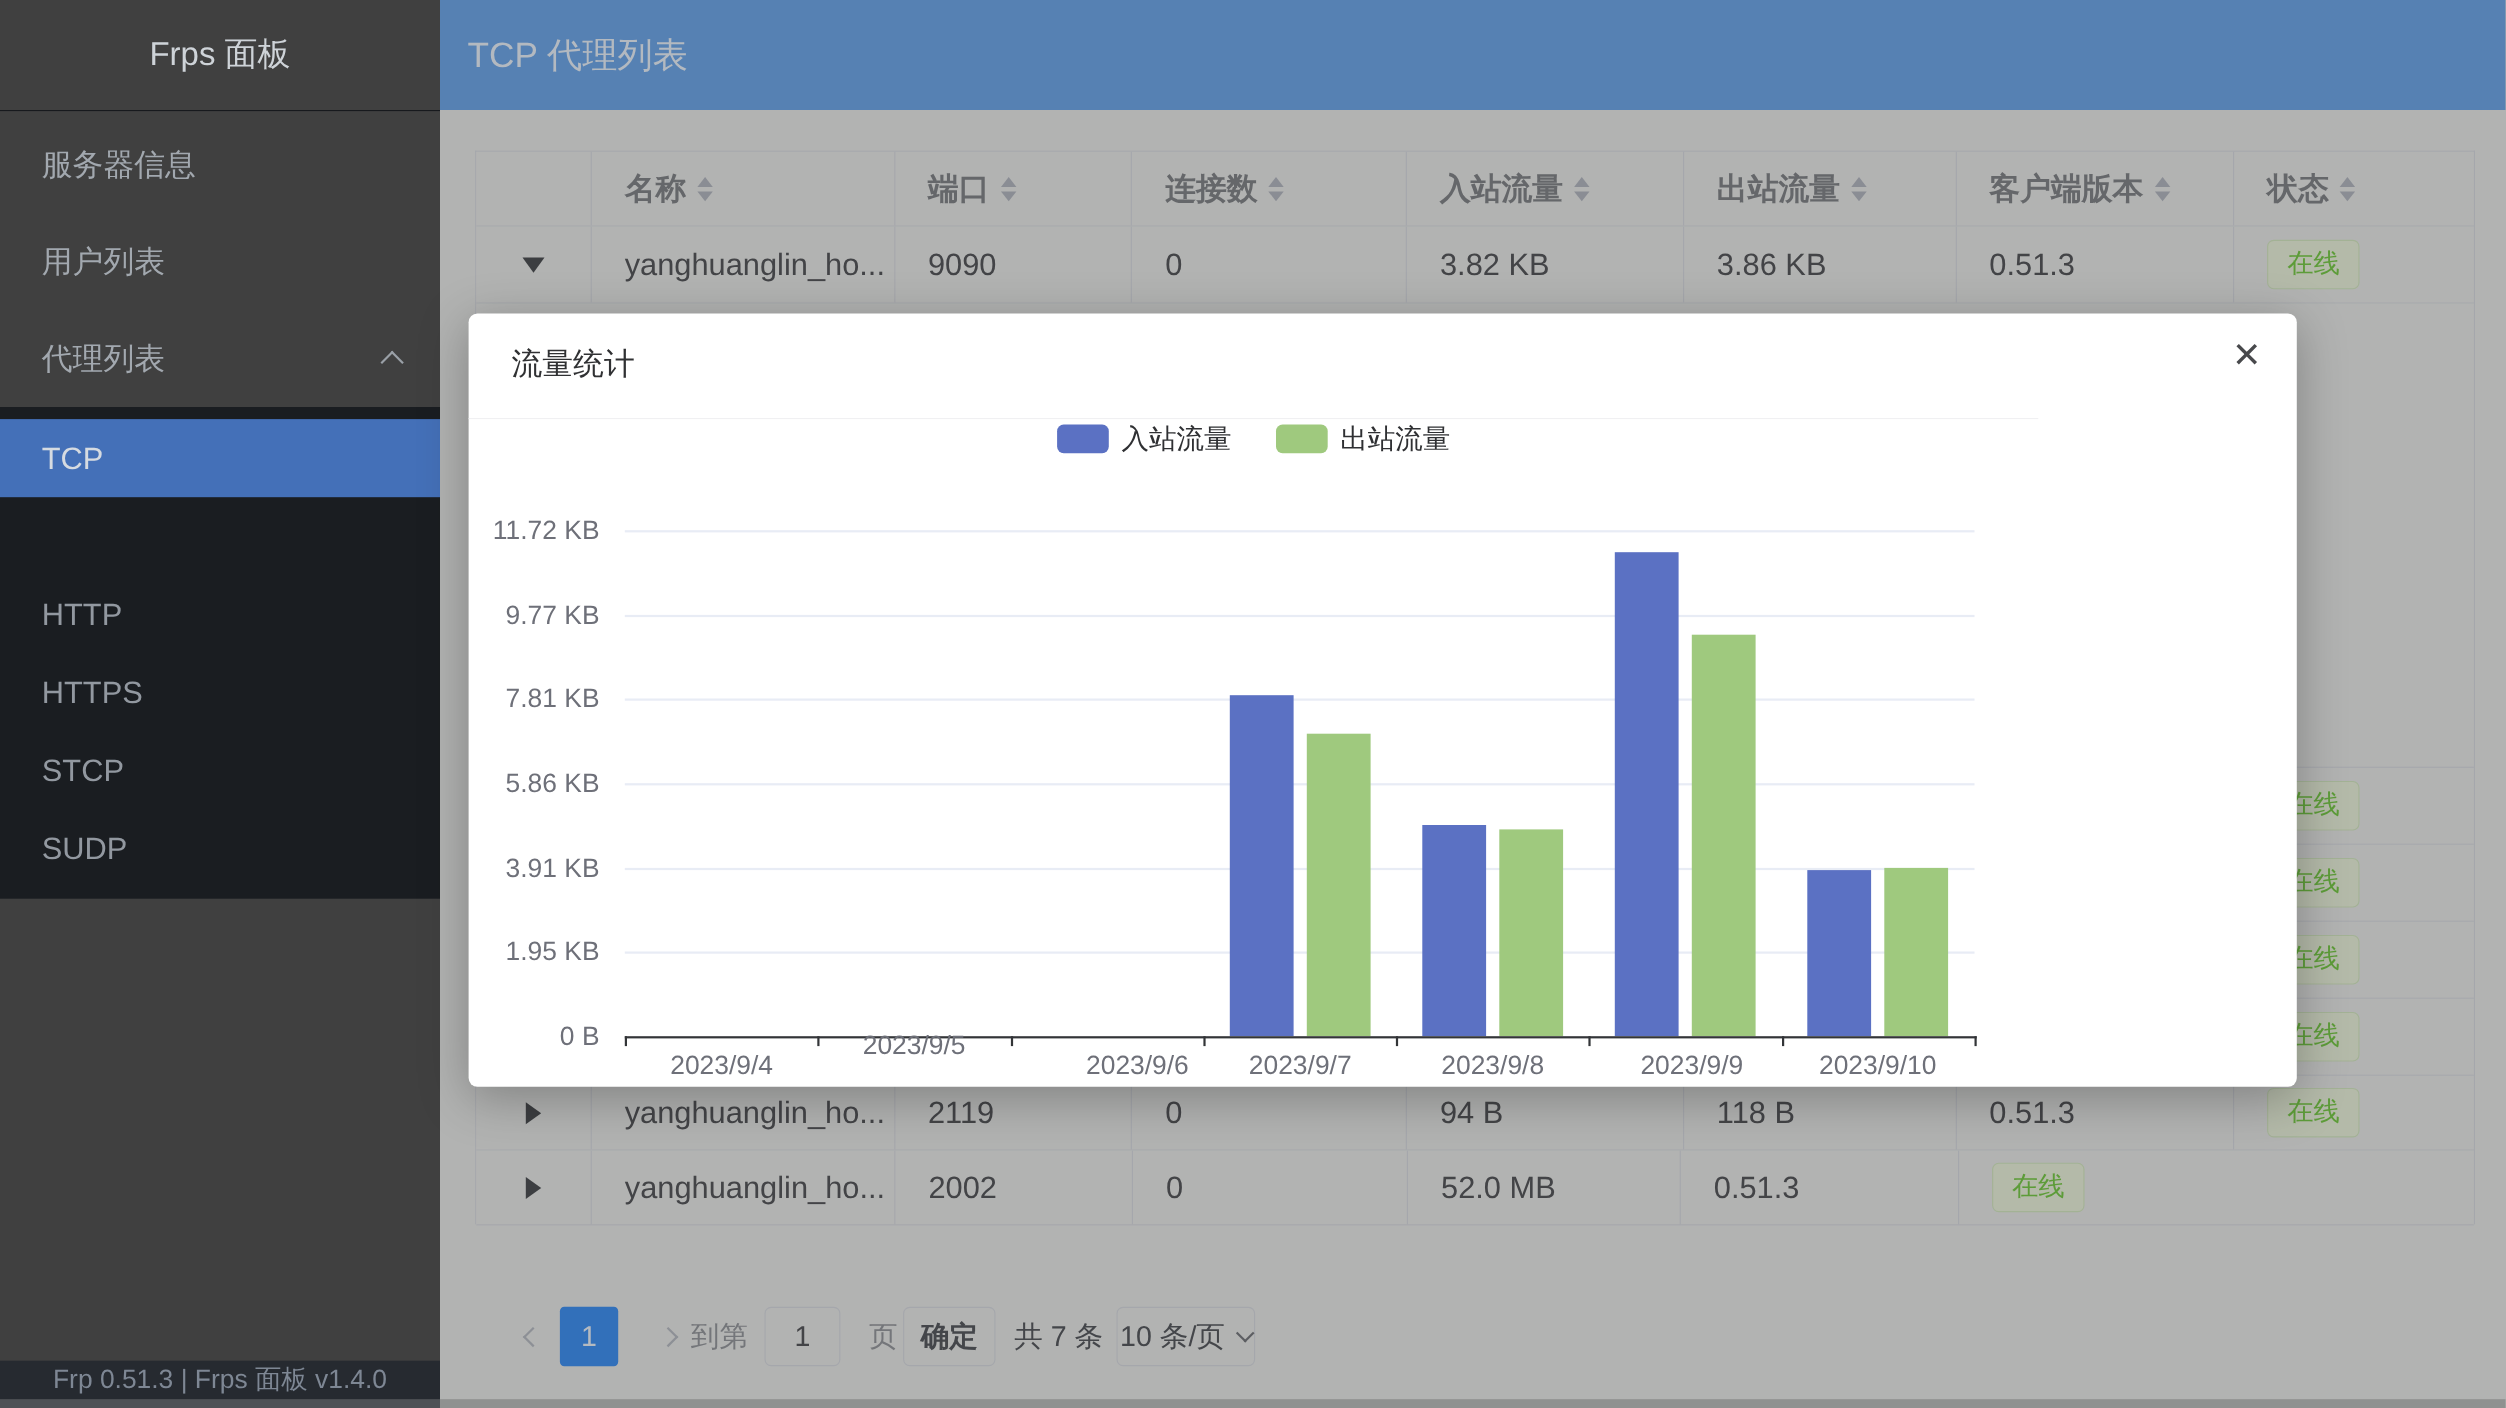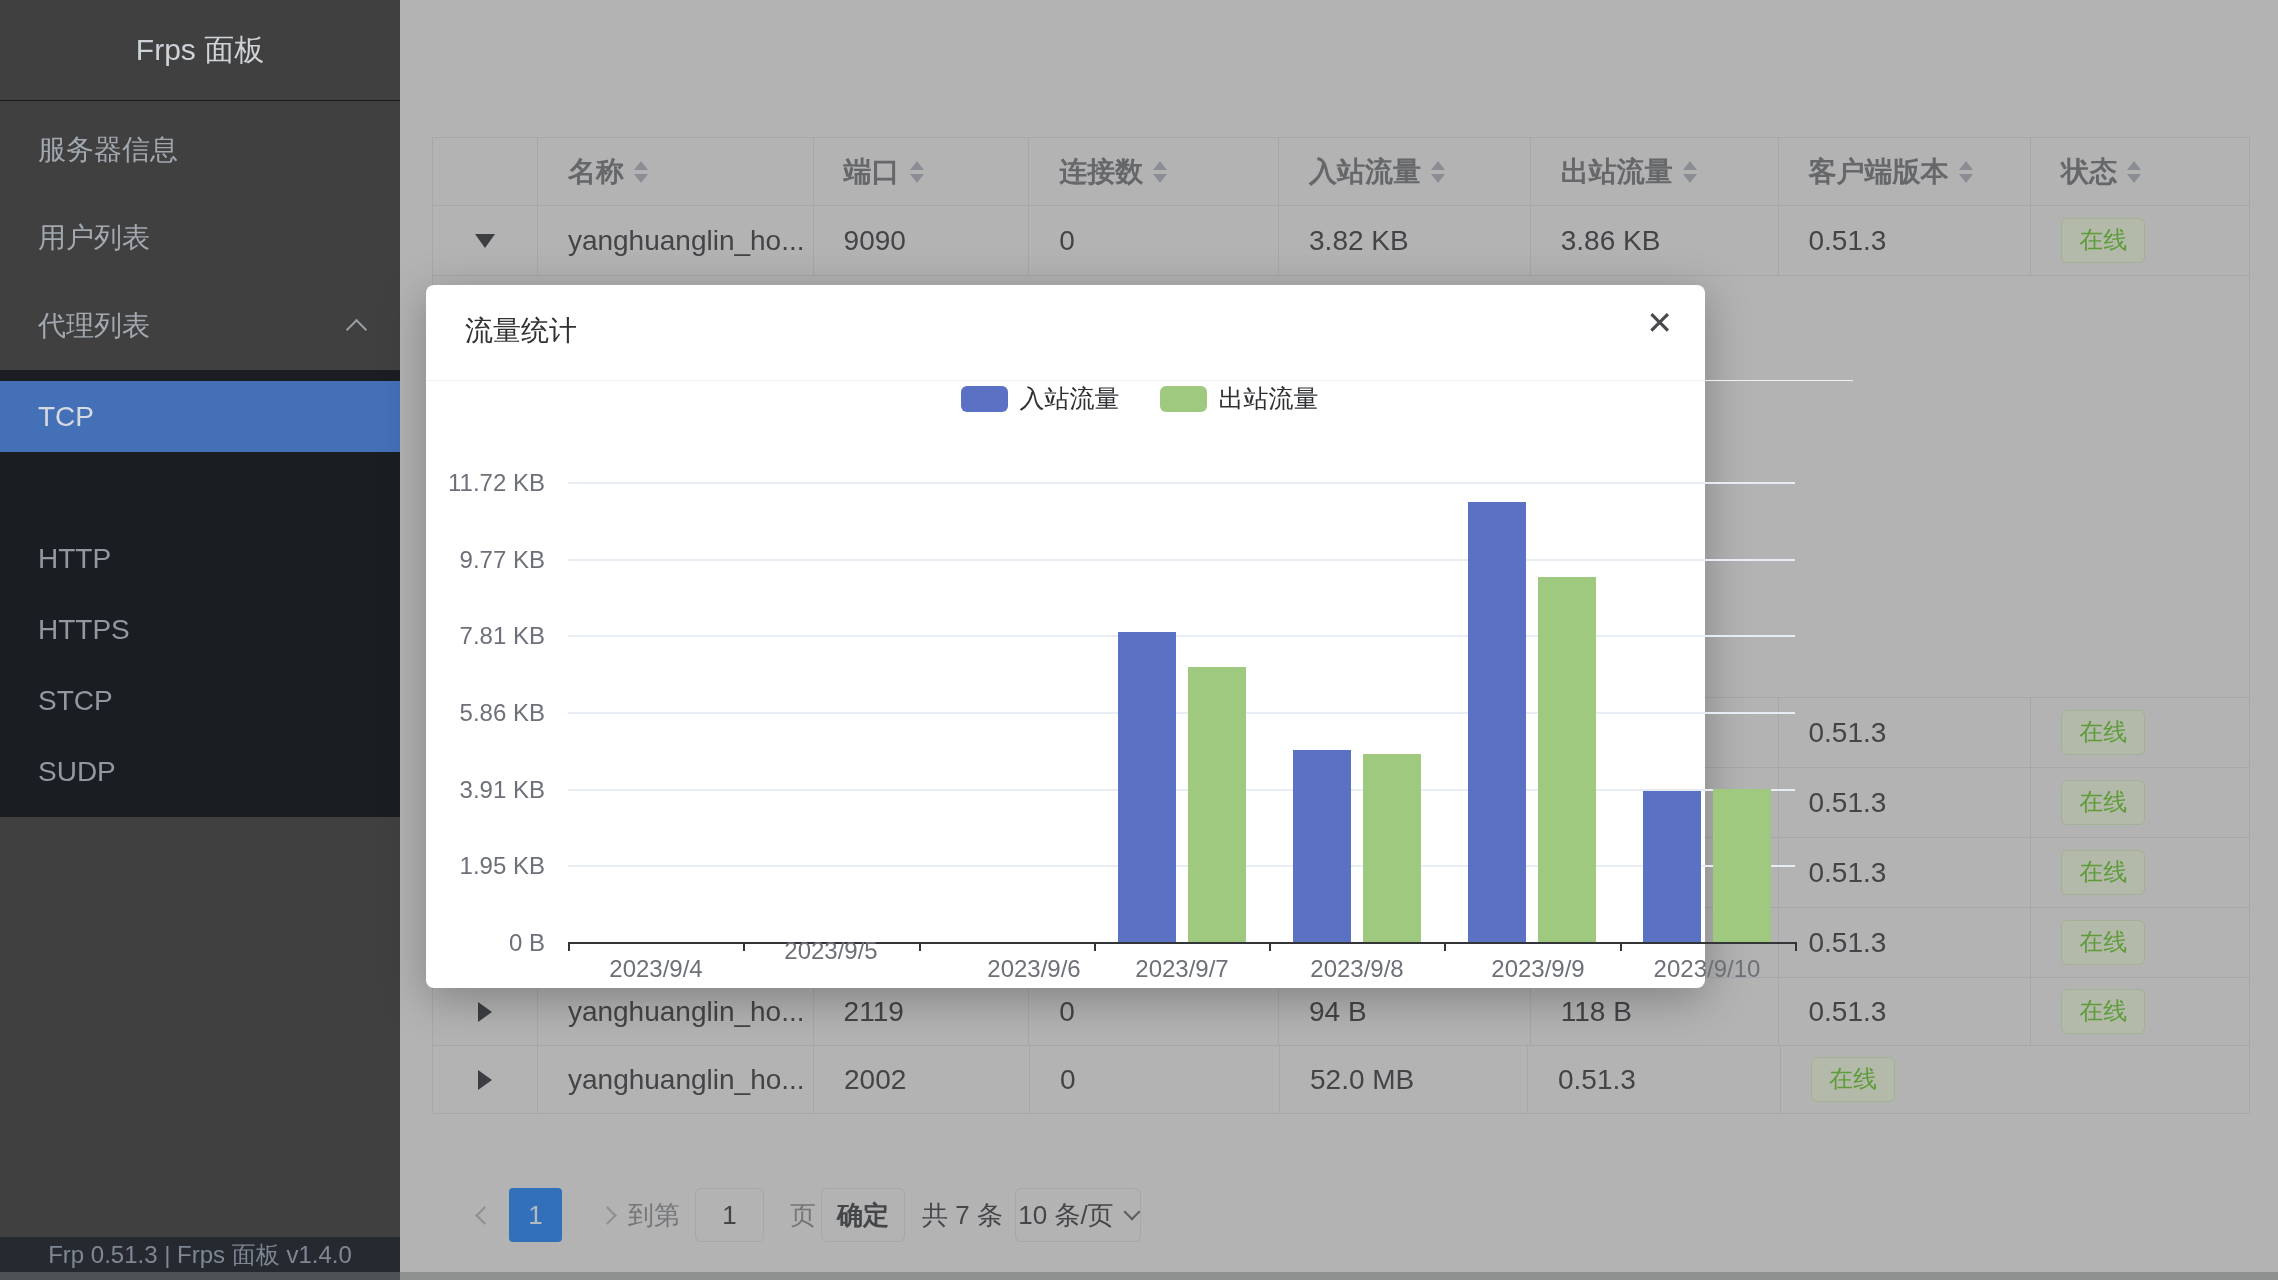--- a/index.html
+++ b/index.html
@@ -50,21 +50,21 @@
   .pg-label{color:#74767a;font-size:26px;}
   .pg-input{width:69px;height:54px;border:1px solid #a5a7ac;border-radius:6px;background:#b2b3b2;box-sizing:border-box;
             text-align:center;font-size:26px;color:#434447;font-family:"Liberation Sans",sans-serif;}
   .pg-btn{height:54px;width:84px;border:1px solid #a5a7ac;border-radius:6px;box-sizing:border-box;
           display:flex;align-items:center;justify-content:center;font-size:26px;font-weight:bold;color:#44464a;}
   .pg-total{color:#44464a;font-size:26px;}
   .pg-select{height:54px;width:126px;border:1px solid #a5a7ac;border-radius:6px;box-sizing:border-box;
              display:flex;align-items:center;justify-content:center;gap:12px;font-size:26px;color:#44464a;}
   .chev-dn-sm{width:10px;height:10px;border-right:2px solid #5c5e62;border-bottom:2px solid #5c5e62;transform:rotate(45deg);margin-top:-6px;}
   
-  #modal{position:absolute;left:426px;top:285px;width:1279px;height:703px;background:#ffffff;border-radius:8px;
+  #modal{position:absolute;left:426px;top:285px;width:1662px;height:703px;background:#ffffff;border-radius:8px;
          box-shadow:0 10px 45px rgba(0,0,0,0.28);z-index:20;}
   #modal .m-title{position:absolute;left:39px;top:27px;font-size:28px;color:#303133;}
   #modal .m-close{position:absolute;right:32px;top:22px;font-size:32px;color:#48494c;line-height:1;}
   #modal .m-divider{position:absolute;left:0;top:95px;width:1427px;height:1px;background:#f0f0f2;}
   #legend{position:absolute;left:0;top:97px;width:1427px;display:flex;justify-content:center;gap:40px;}
   .lg-item{display:flex;align-items:center;gap:12px;}
   .lg-swatch{width:47px;height:26px;border-radius:6px;}
   .lg-label{font-size:25px;color:#2f3033;}
   #chart{position:absolute;left:0;top:0;width:1427px;height:703px;}
   .gridline{position:absolute;height:2px;background:#e8ecf5;}
@@ -90,20 +90,23 @@
         <div class="sb-sub-item selected" style="top: 11px;">TCP</div>
         <div class="sb-sub-item" style="top: 153px;">HTTP</div>
         <div class="sb-sub-item" style="top: 224px;">HTTPS</div>
         <div class="sb-sub-item" style="top: 295px;">STCP</div>
         <div class="sb-sub-item" style="top: 366px;">SUDP</div>
       </div>
     <div class="sb-footer">Frp 0.51.3 | Frps 面板 v1.4.0</div>
     <div class="sb-strip"></div>
   </div>
 
+  <div id="main-header">
+    <div class="t">TCP 代理列表</div>
+  </div>
 
   <div id="content">
     <div id="table" style="height: 976px;">
         <div class="trow thead" style="top: 0px; height: 68px;">
           <div class="tcell c-expand" style="width: 105px;"></div>
           <div class="tcell" style="width: 276px;">
             <span>名称</span>
             <span class="caret-wrap">
               <span class="car-up"></span>
               <span class="car-dn"></span>

